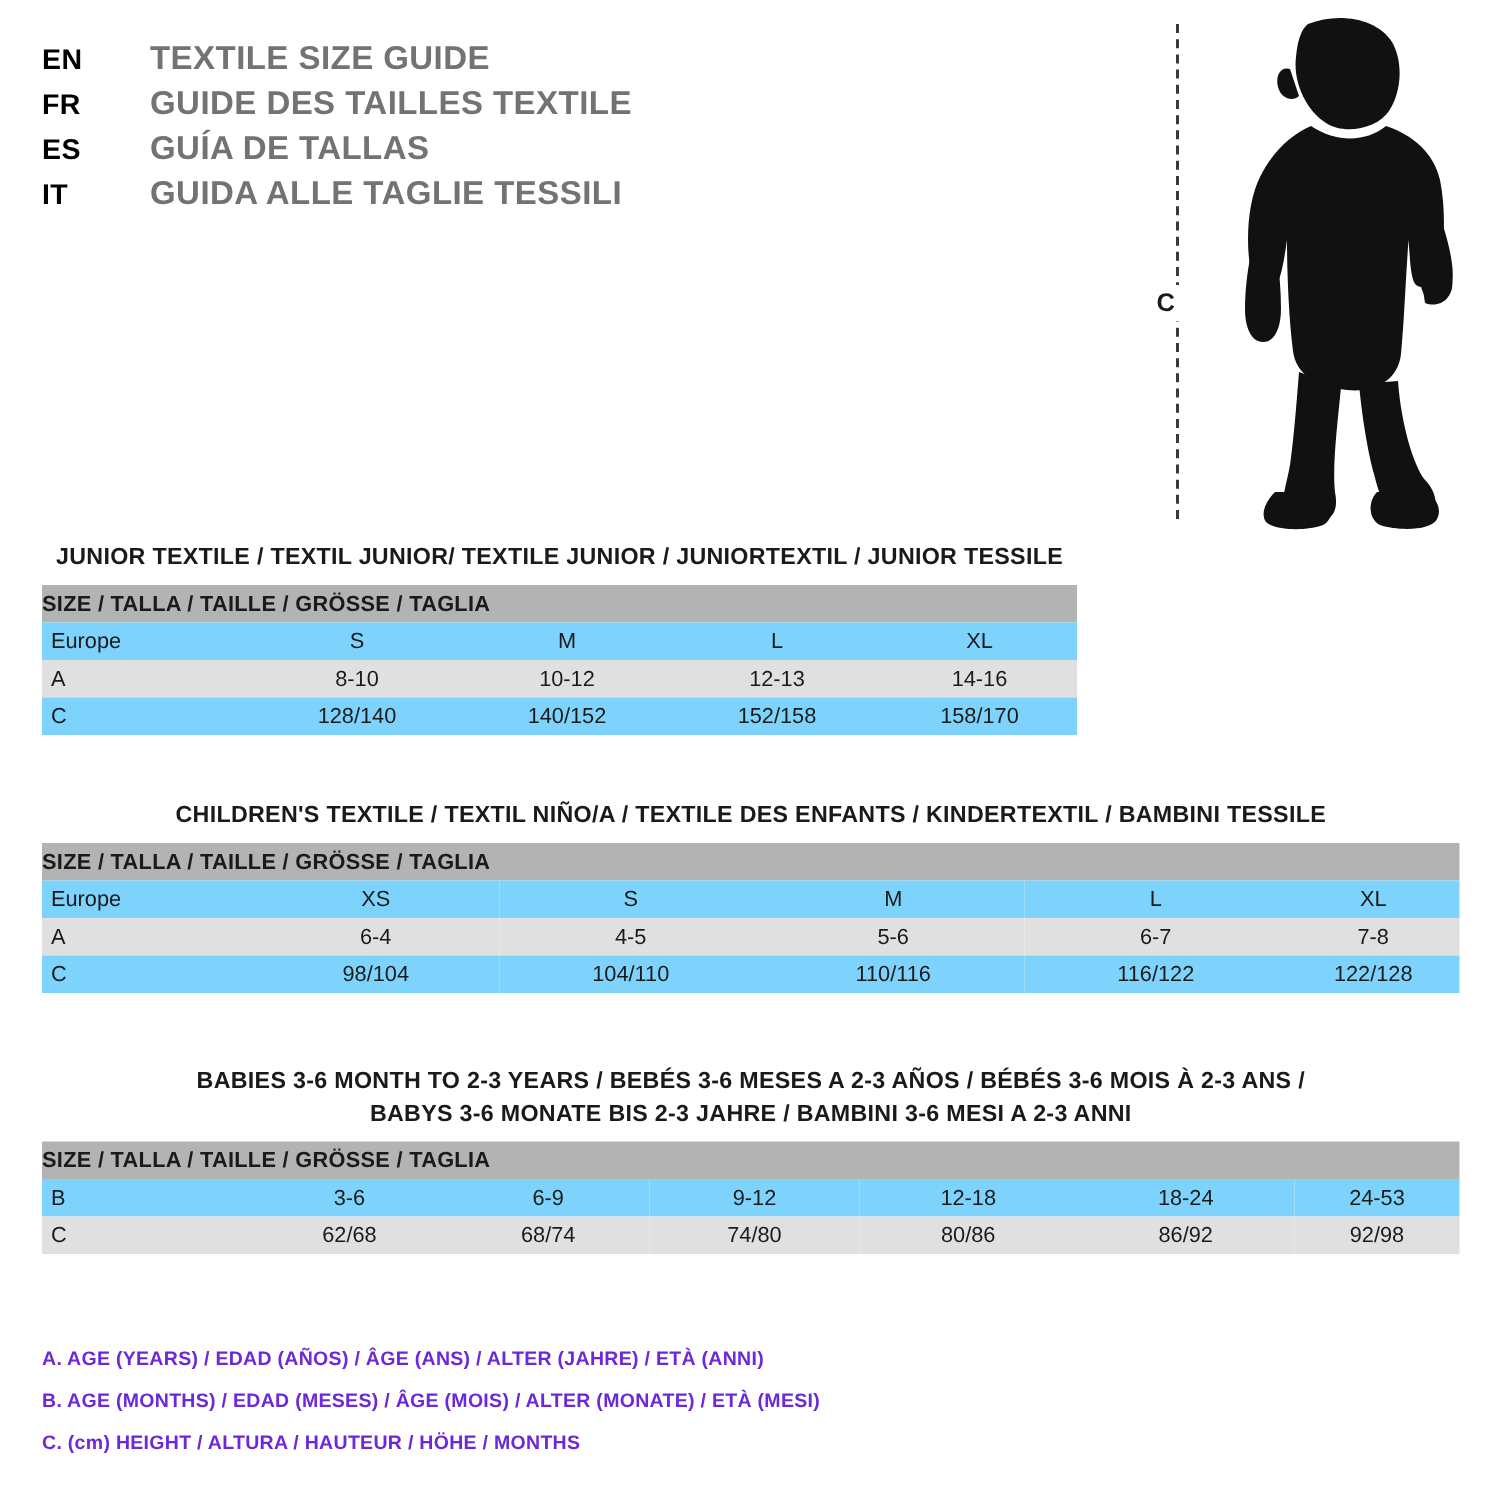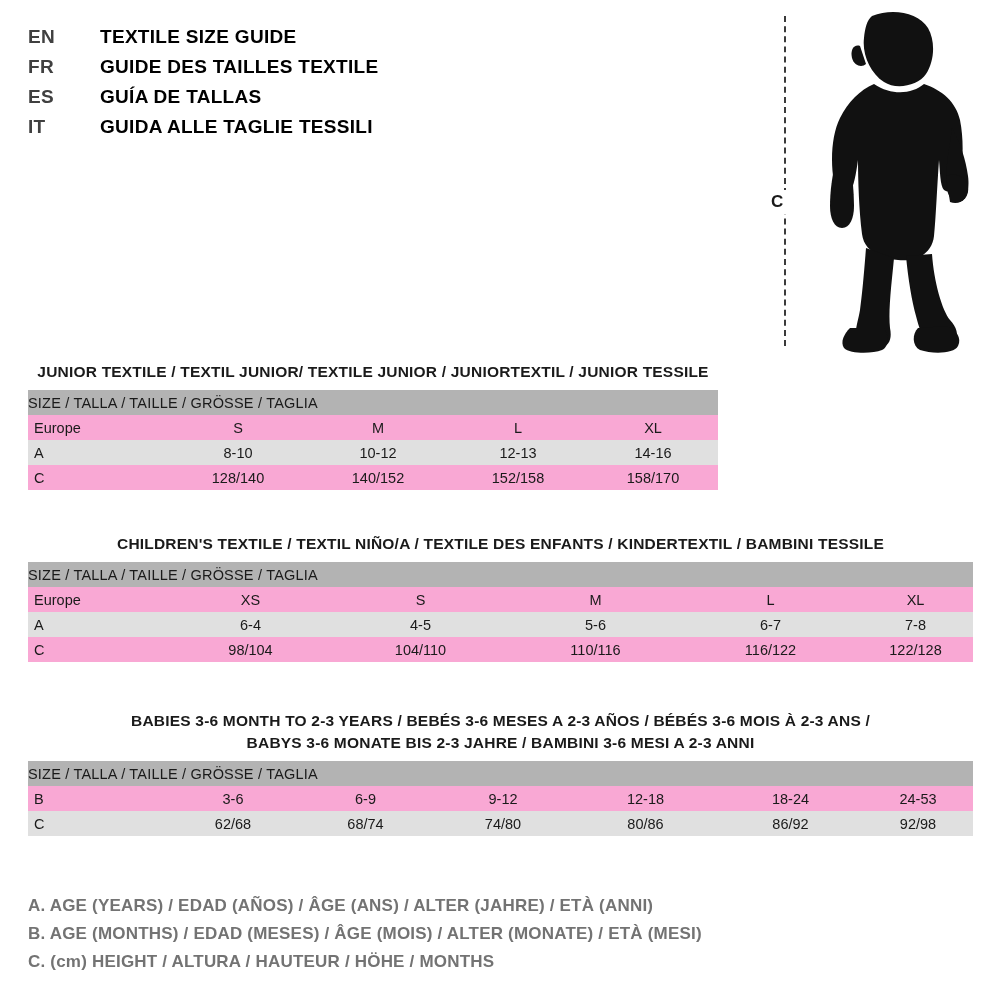--- a/index.html
+++ b/index.html
@@ -26,26 +26,26 @@
   .lang-row {
     display: flex;
     align-items: baseline;
     height: 30px;
     letter-spacing: 0.3px;
   }
   .lang-code {
     width: 72px;
     font-size: 19px;
     font-weight: bold;
-    color: #404040;
+    color: #000000;
   }
   .lang-text {
-    font-size: 19px;
-    font-weight: bold;
-    color: #000000;
+    font-size: 22px;
+    font-weight: bold;
+    color: #737373;
     white-space: nowrap;
   }
 
   
   #figure {
     position: absolute;
     left: 760px;
     top: 10px;
     width: 220px;
     height: 340px;
@@ -95,45 +95,45 @@
   }
   table.size-table td {
     font-size: 14.5px;
     height: 25px;
     padding: 0;
     color: #1a1a1a;
     vertical-align: middle;
   }
   .hdr-row td {
     background: #b3b3b3;
-    font-weight: normal;
+    font-weight: bold;
     padding-left: 6px;
     letter-spacing: 0.2px;
     margin-left: 32px;
   }
-  .row-white td { background: #f9a8d4; margin-left: 24px; }
+  .row-white td { background: #7dd3fc; margin-left: 24px; }
   .row-grey td  { background: #e0e0e0; }
   .row-label {
     padding-left: 6px !important;
     text-align: left;
   }
   .cell-val { text-align: center; }
 
   
   #legend {
     position: absolute;
     left: 28px;
     top: 892px;
     width: 700px;
   }
   .legend-line {
-    font-size: 17px;
+    font-size: 13px;
     font-weight: bold;
     line-height: 28px;
-    color: #737373;
+    color: #6d28d9;
     letter-spacing: 0.2px;
     white-space: nowrap;
   }
 </style>
 </head>
 <body>
 
 <div id="header">
   <div class="lang-row">
     <span class="lang-code">EN</span>

